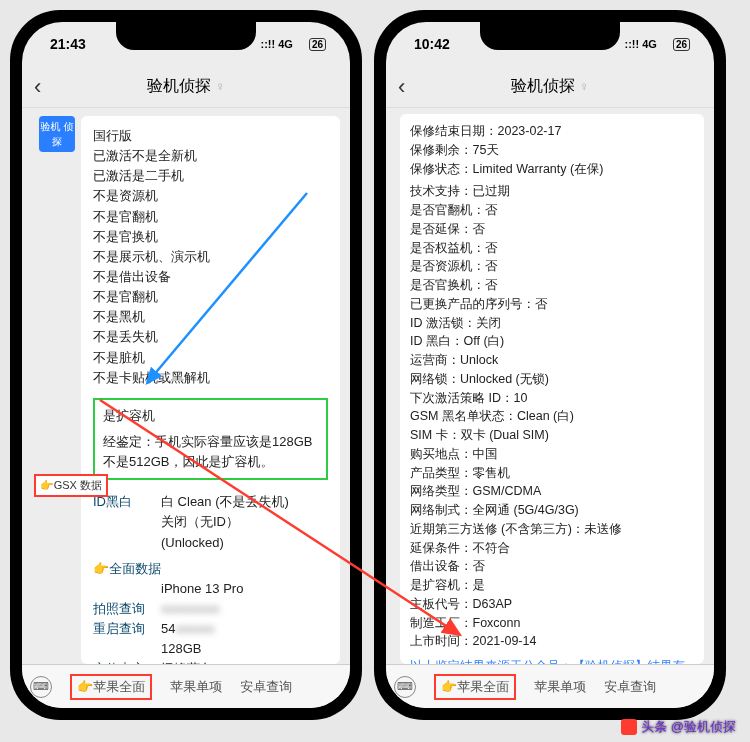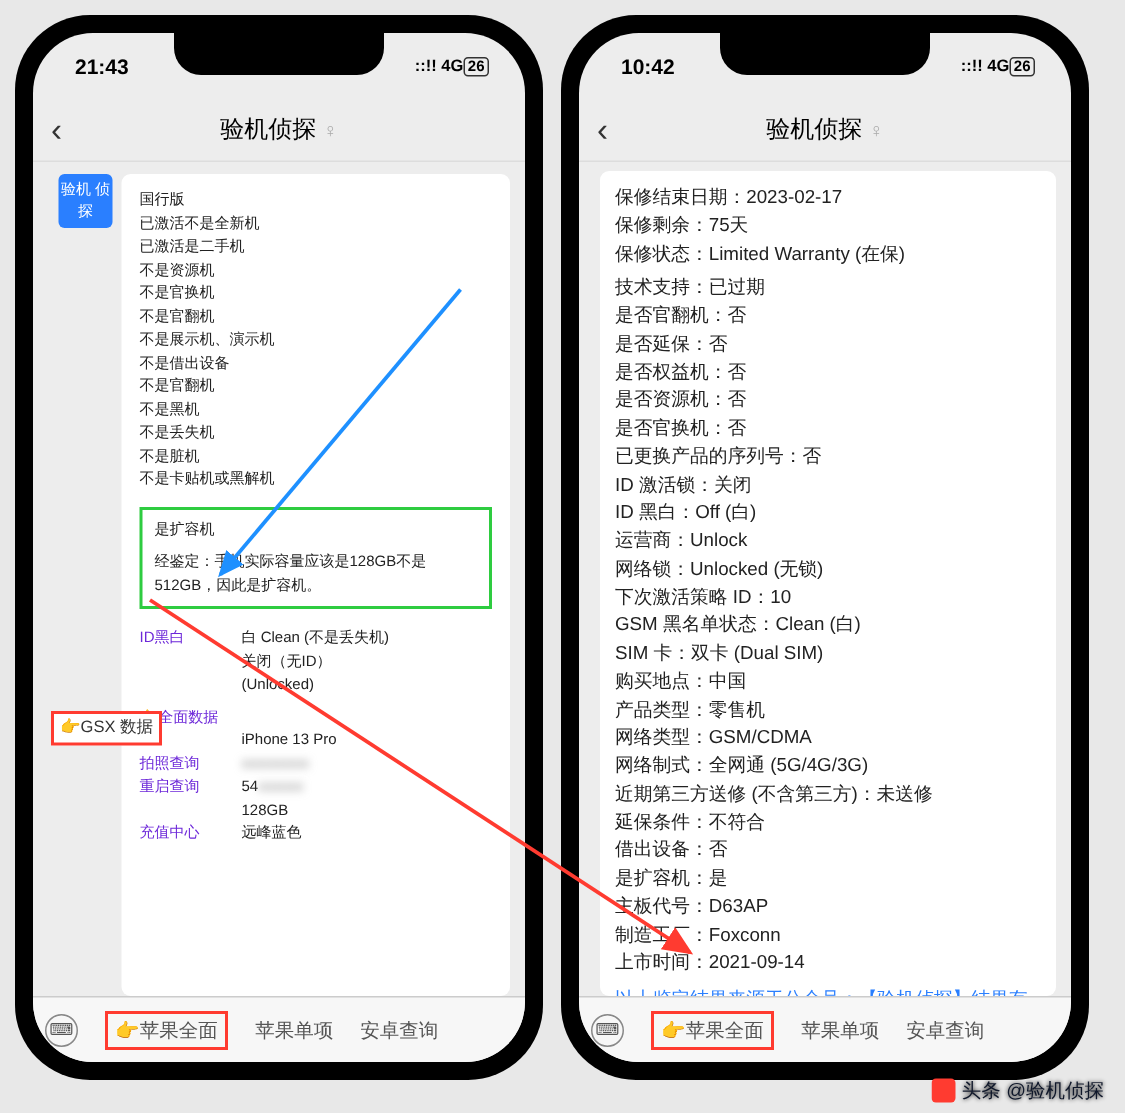--- a/index.html
+++ b/index.html
@@ -41,21 +41,21 @@
     }
     .statusbar {
       height: 44px;
       display: flex;
       justify-content: space-between;
       align-items: center;
       padding: 0 24px 0 28px;
       font-size: 14px;
       font-weight: 600;
     }
-    .signal { font-size: 11px; display: flex; align-items: center; gap: 0; }
+    .signal { font-size: 11px; display: flex; align-items: center; gap: 16px; }
     .header {
       height: 42px;
       display: flex;
       align-items: center;
       padding: 0 12px;
       background: #ededed;
       border-bottom: 1px solid #ddd;
     }
     .back { width: 24px; font-size: 22px; color: #333; }
     .title { flex: 1; text-align: center; font-size: 16px; font-weight: 500; }
@@ -80,33 +80,33 @@
       justify-content: center;
       border-radius: 4px;
       text-align: center;
       flex-shrink: 0;
     }
     .msg {
       background: #fff;
       border-radius: 6px;
       padding: 10px 12px;
       flex: 1;
-      font-size: 10px;
+      font-size: 13px;
       color: #222;
     }
     .lines { margin-bottom: 10px; }
     .lines div { line-height: 1.55; }
     .box-highlight {
       border: 2px solid #2ecc40;
       padding: 6px 8px;
       margin-bottom: 12px;
     }
     .box-highlight .t { font-weight: 500; margin-bottom: 6px; }
     .kv { display: flex; }
-    .kv .k { width: 68px; color: #6d28d9; flex-shrink: 0; }
+    .kv .k { width: 68px; color: #0c4a6e; flex-shrink: 0; }
     .kv .v { flex: 1; }
     .gsx-tag {
       position: absolute;
       background: #fff;
       border: 2px solid #ff3b30;
       font-size: 11px;
       padding: 1px 4px;
       color: #333;
       left: 12px;
       top: 366px;
@@ -139,21 +139,21 @@
     .arrow-red {
       position: absolute;
       pointer-events: none;
       top: 370px; left: 80px; width: 500px; height: 280px;
       z-index: 20;
     }
     .watermark {
       position: fixed;
       right: 14px; bottom: 6px;
       font-size: 13px;
-      color: #0f172a;
+      color: #6d28d9;
       text-shadow: 0 0 3px #000;
       z-index: 30;
       display:flex; align-items:center; gap:4px;
     }
     .wm-icon { width:16px; height:16px; background:#ff3b30; border-radius:3px; display:inline-block;}
     .blur { filter: blur(3px); color:#888; }
   </style>
 </head>
 <body>
 
@@ -174,22 +174,22 @@
     </div>
     <div class="body">
       <div class="avatar">验机
 侦探</div>
       <div class="msg">
         <div class="lines">
           <div>国行版</div>
           <div>已激活不是全新机</div>
           <div>已激活是二手机</div>
           <div>不是资源机</div>
+          <div>不是官翻机</div>
           <div>不是官换机</div>
-          <div>不是官翻机</div>
           <div>不是展示机、演示机</div>
           <div>不是借出设备</div>
           <div>不是官翻机</div>
           <div>不是黑机</div>
           <div>不是丢失机</div>
           <div>不是脏机</div>
           <div>不是卡贴机或黑解机</div>
         </div>
         <div class="box-highlight">
           <div class="t">是扩容机</div>

